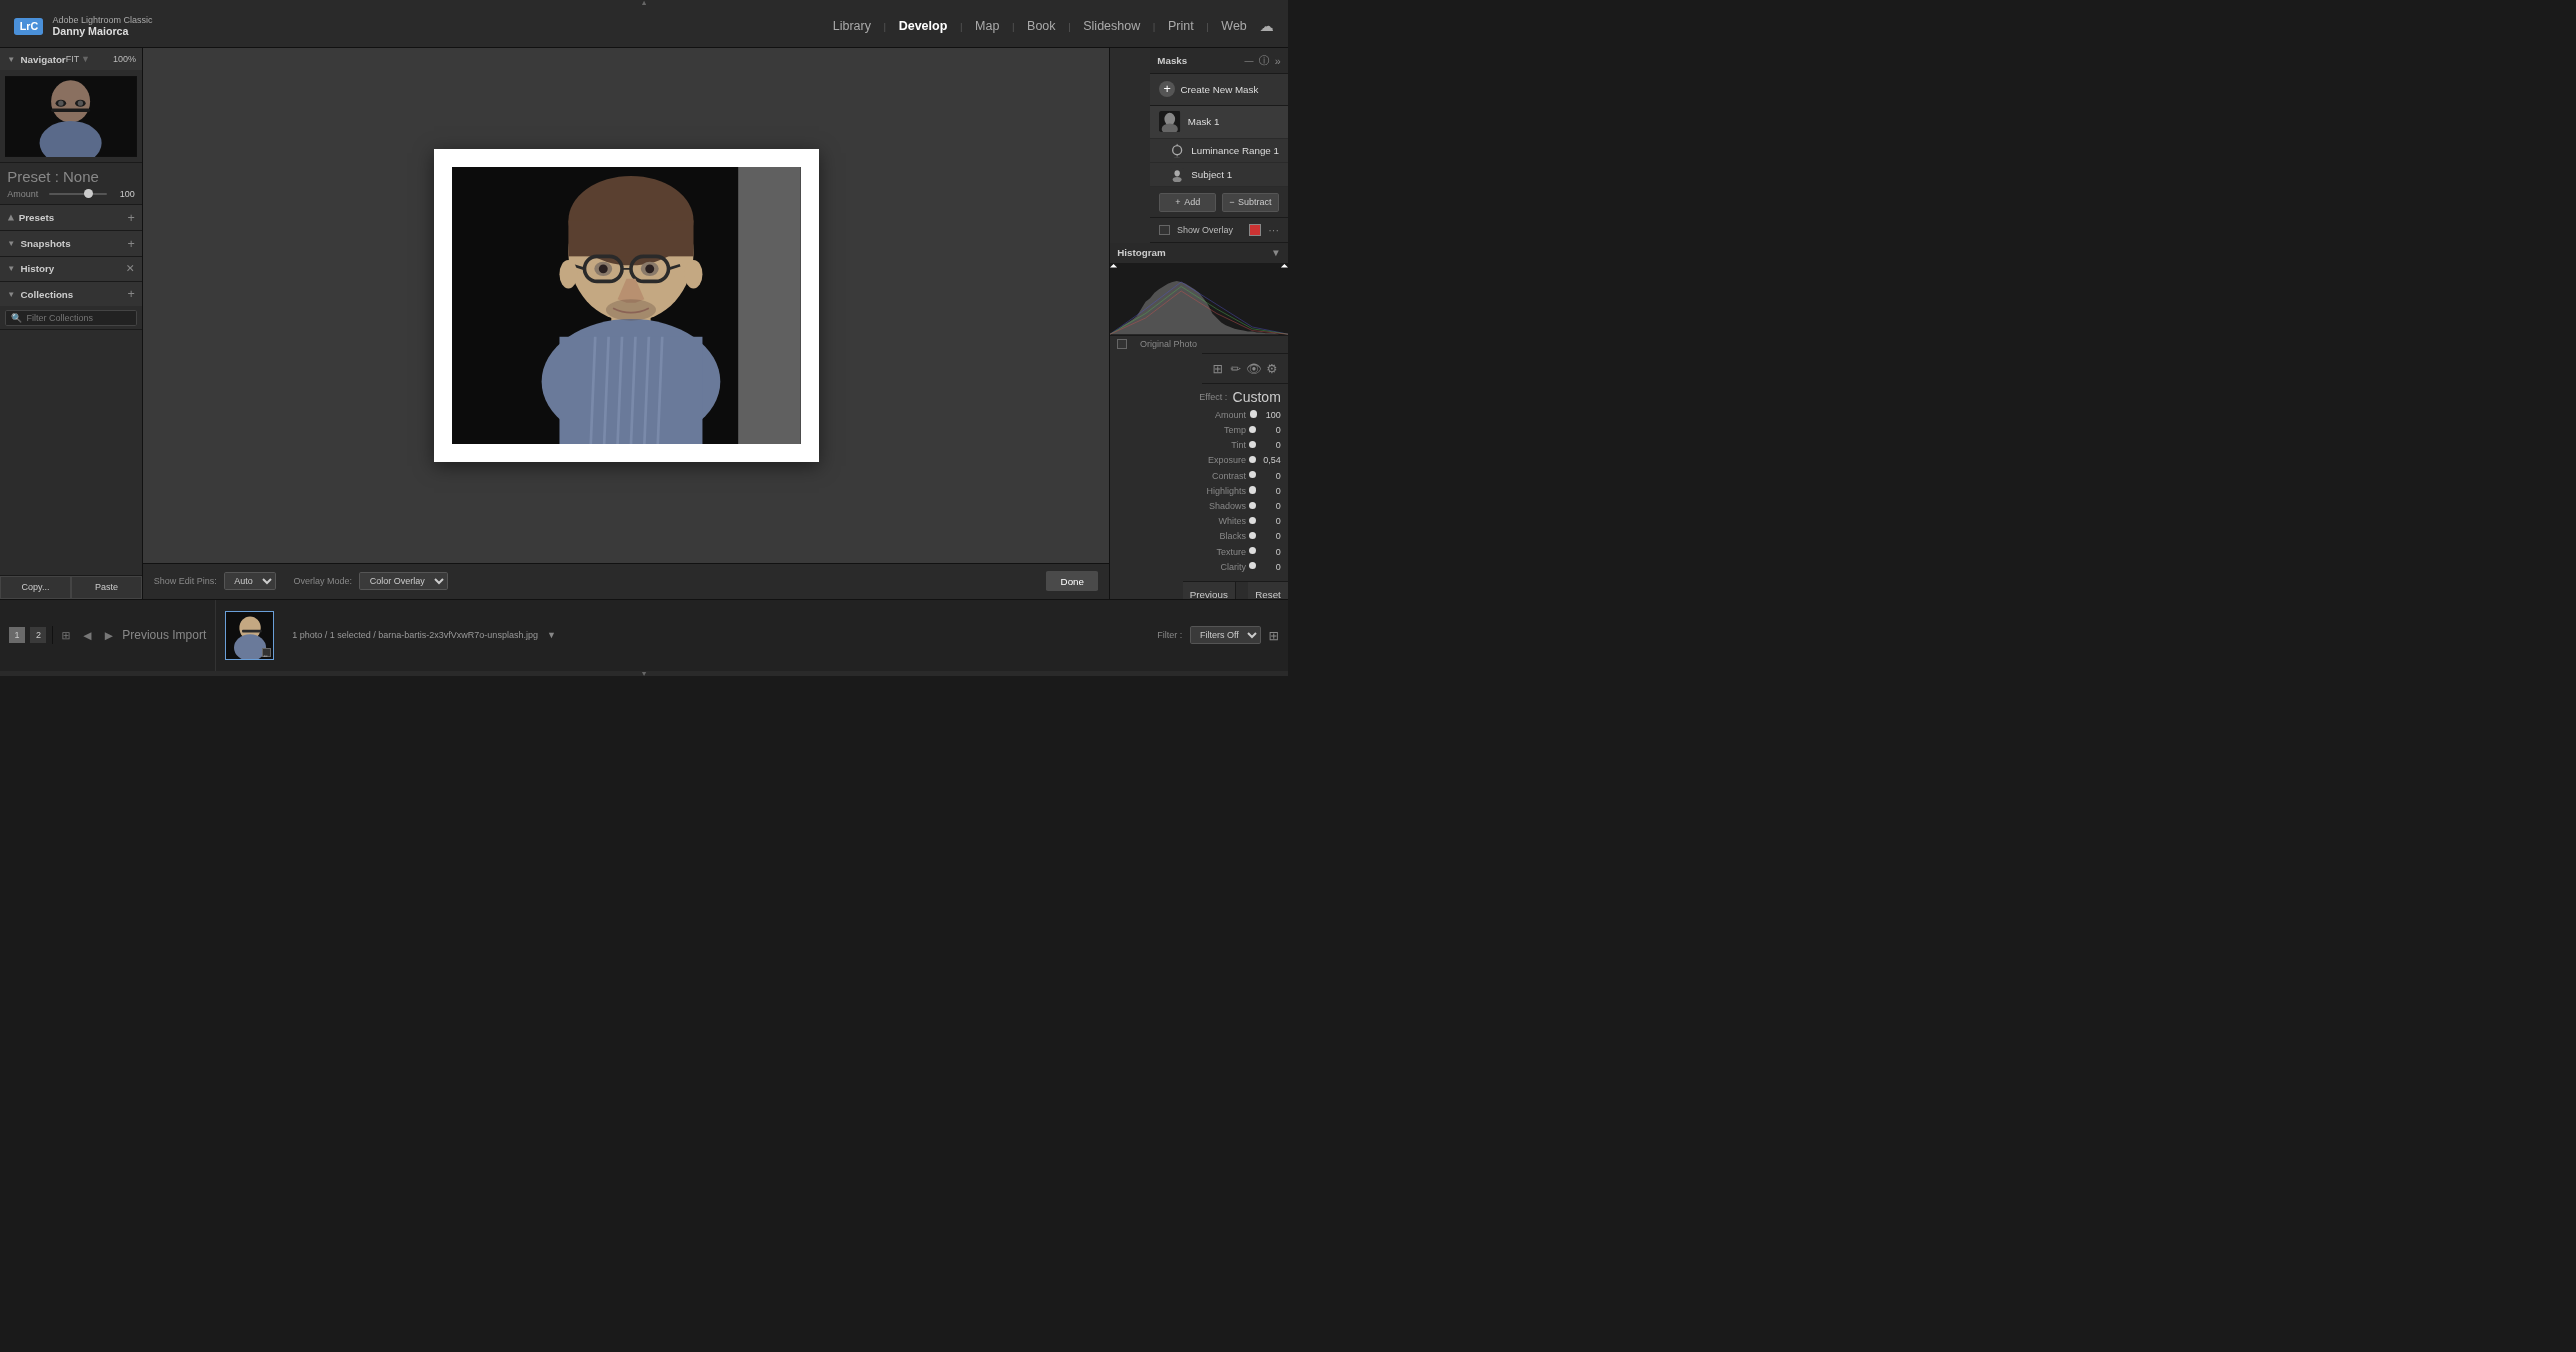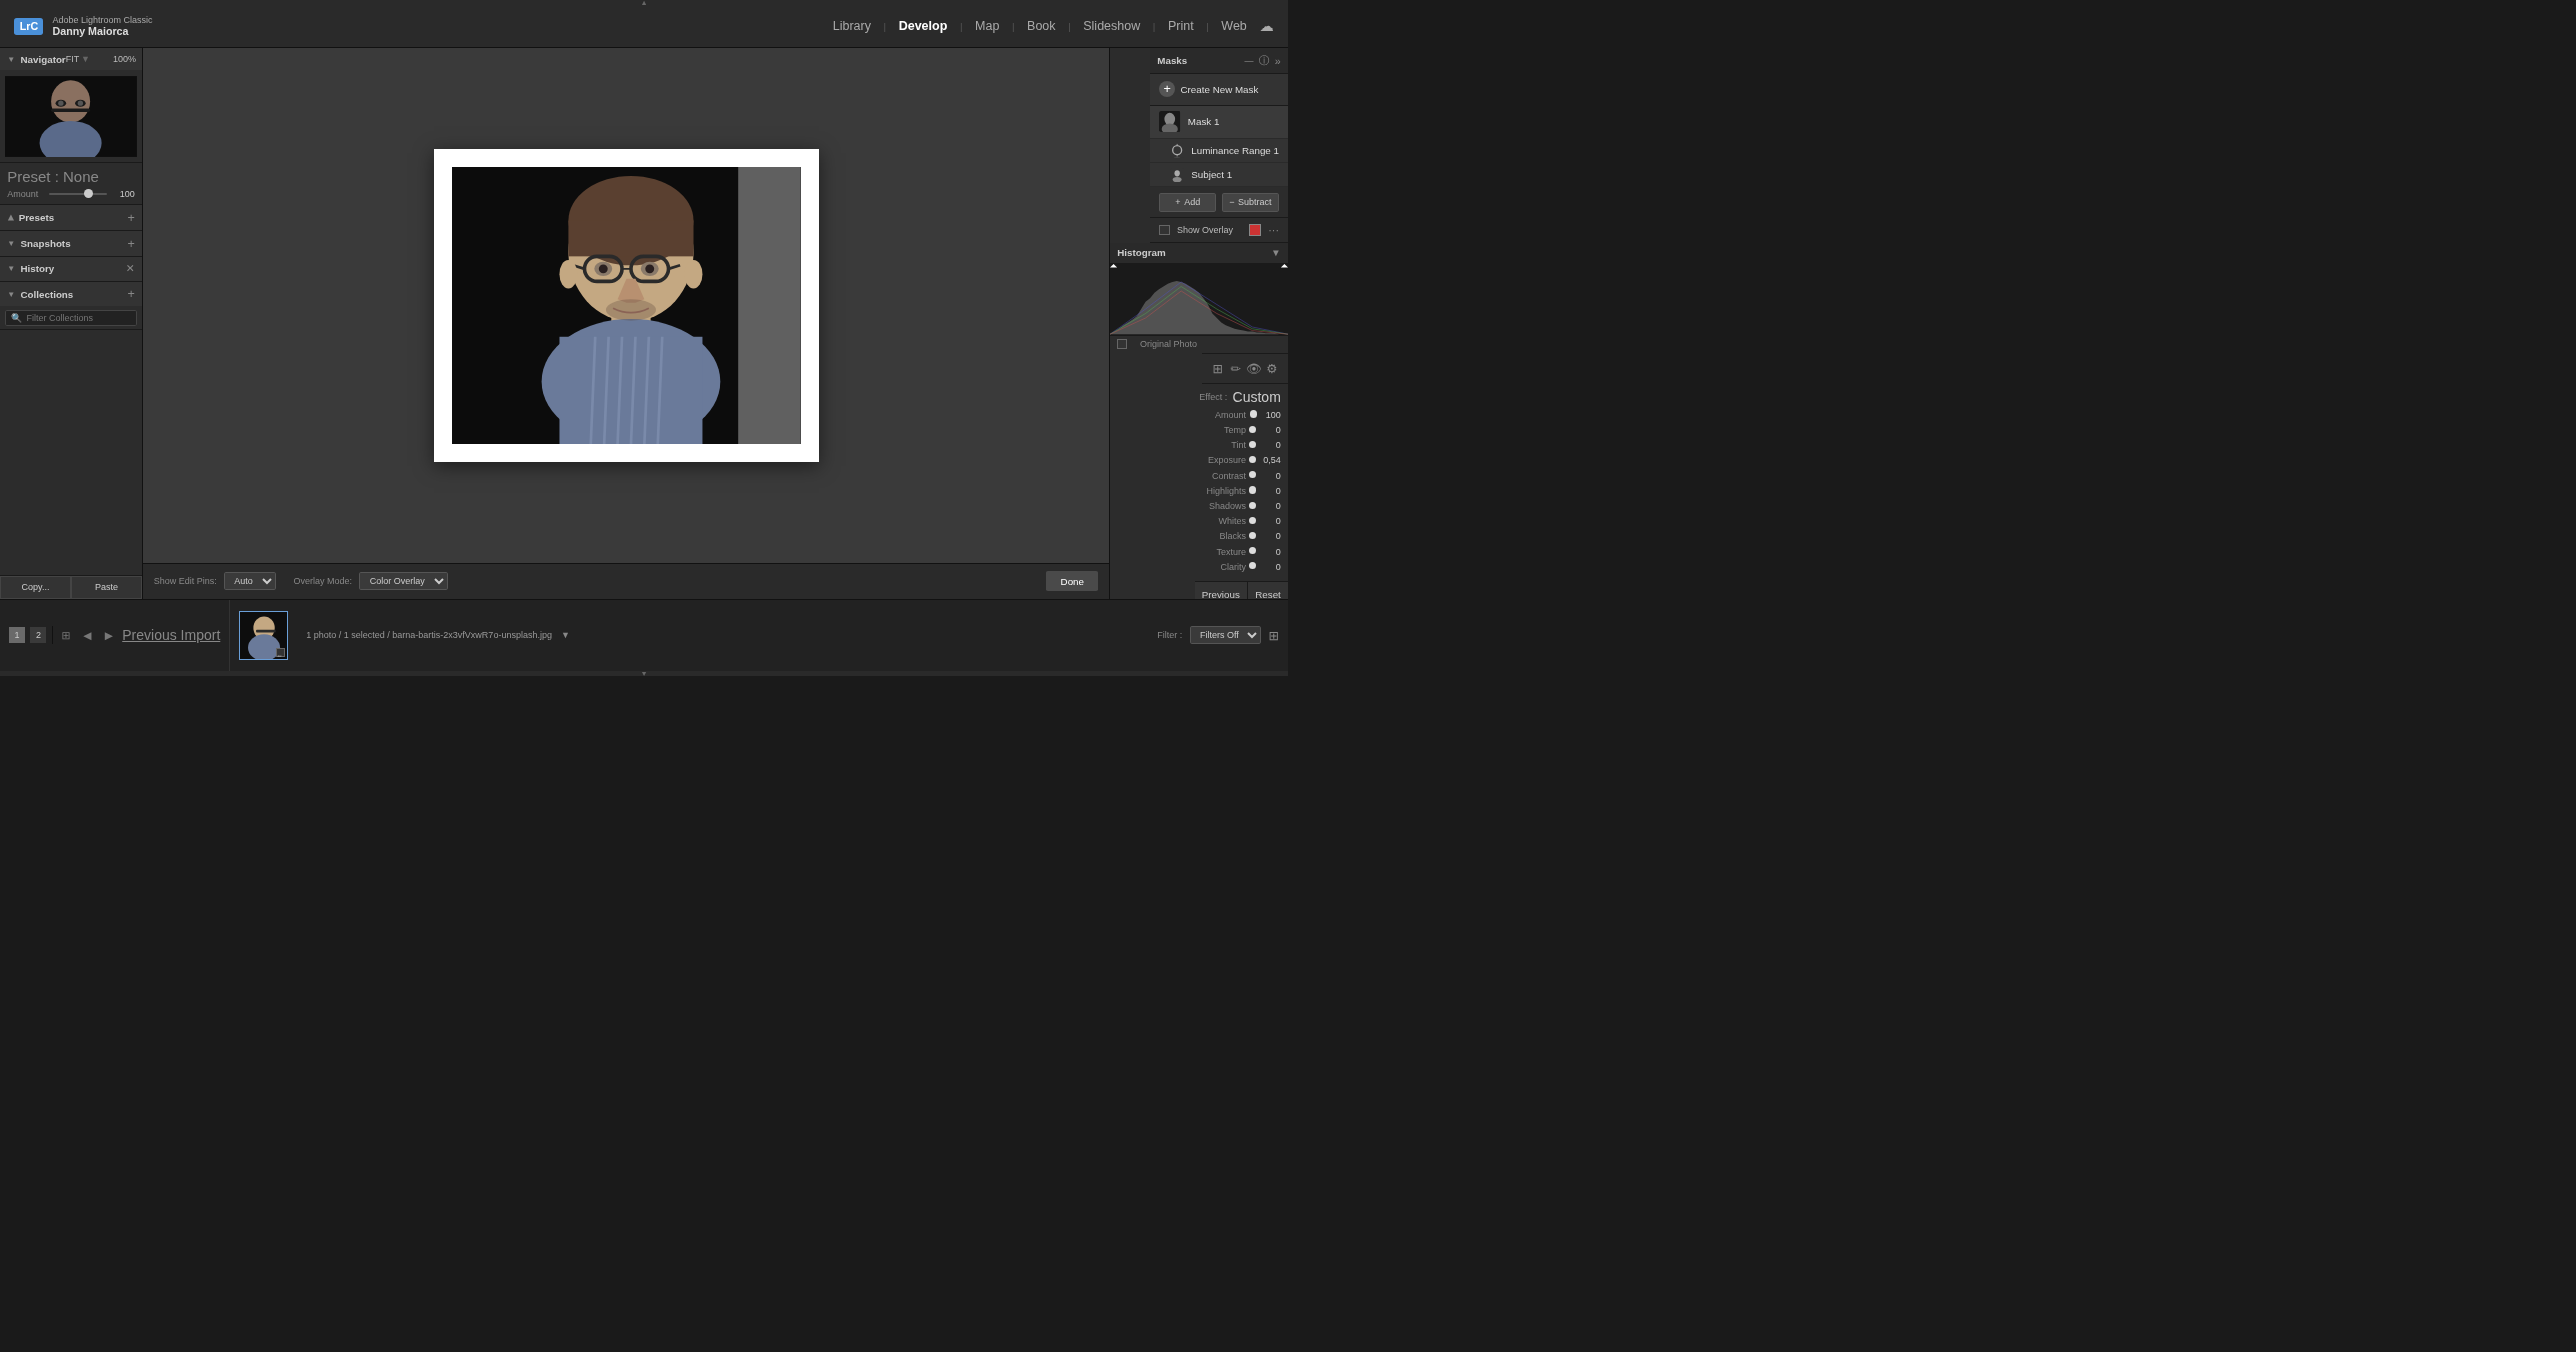--- a/index.html
+++ b/index.html
@@ -114,32 +114,32 @@
     .s-track { width: 100%; height: 1.8px; background: #555; position: relative; }
     .s-thumb { position: absolute; top: -3.6px; width: 7.2px; height: 7.2px; background: #ddd; border-radius: 50%; cursor: pointer; }
     .slider-val { font-size: 9px; color: #ccc; width: 27px; text-align: right; flex-shrink: 0; }
 
     
     .temp-track { width: 100%; height: 1.8px; background: linear-gradient(to right, #4477cc, #cc8833); position: relative; }
     
     .tint-track { width: 100%; height: 1.8px; background: linear-gradient(to right, #44aa44, #aa44aa); position: relative; }
 
     
-    .prev-reset-row { display: flex; gap: 0; border-top: 0.9px solid #1a1a1a; }
+    .prev-reset-row { display: flex; gap: 12px; border-top: 0.9px solid #1a1a1a; }
     .prev-btn { flex: 1; background: #333; border: none; color: #ccc; font-size: 9.8px; padding: 7.2px; cursor: pointer; border-right: 0.9px solid #1a1a1a; }
     .reset-btn { flex: 1; background: #333; border: none; color: #ccc; font-size: 9.8px; padding: 7.2px; cursor: pointer; }
 
     
     .filmstrip { background: #222; height: 72px; display: flex; align-items: center; border-top: 0.9px solid #111; flex-shrink: 0; }
     .filmstrip-left { display: flex; align-items: center; gap: 5.4px; padding: 0 9px; height: 100%; border-right: 0.9px solid #333; }
     .filmstrip-num { width: 16px; height: 16px; background: #3a3a3a; color: #ccc; font-size: 9px; display: flex; align-items: center; justify-content: center; cursor: pointer; }
     .filmstrip-num.active { background: #6a6a6a; }
     .filmstrip-icon { width: 16px; height: 16px; display: flex; align-items: center; justify-content: center; color: #777; font-size: 10.7px; cursor: pointer; }
     .filmstrip-center { flex: 1; display: flex; align-items: center; gap: 9px; padding: 0 9px; overflow: hidden; }
-    .import-label { font-size: 14px; color: #888; text-decoration: underline; }
+    .import-label { font-size: 12px; color: #888; }
     .photo-info { font-size: 9px; color: #999; }
     .filmstrip-right { display: flex; align-items: center; gap: 7.2px; padding: 0 9px; }
     .filter-label { font-size: 9px; color: #888; }
     .filter-select { background: #3a3a3a; border: 0.9px solid #555; color: #ccc; font-size: 9px; padding: 1.8px 5.4px; border-radius: 1.8px; }
     .filmstrip-thumb { width: 49px; height: 49px; background: #111; overflow: hidden; border: 1.8px solid #6a9fd8; cursor: pointer; position: relative; }
     .filmstrip-photos { display: flex; align-items: center; gap: 3.6px; padding: 0 9px; height: 100%; }
 
     
     .top-arrow { background: #2a2a2a; height: 5.4px; display: flex; align-items: center; justify-content: center; cursor: pointer; }
     .bottom-arrow { background: #2a2a2a; height: 5.4px; display: flex; align-items: center; justify-content: center; cursor: pointer; flex-shrink: 0; }

